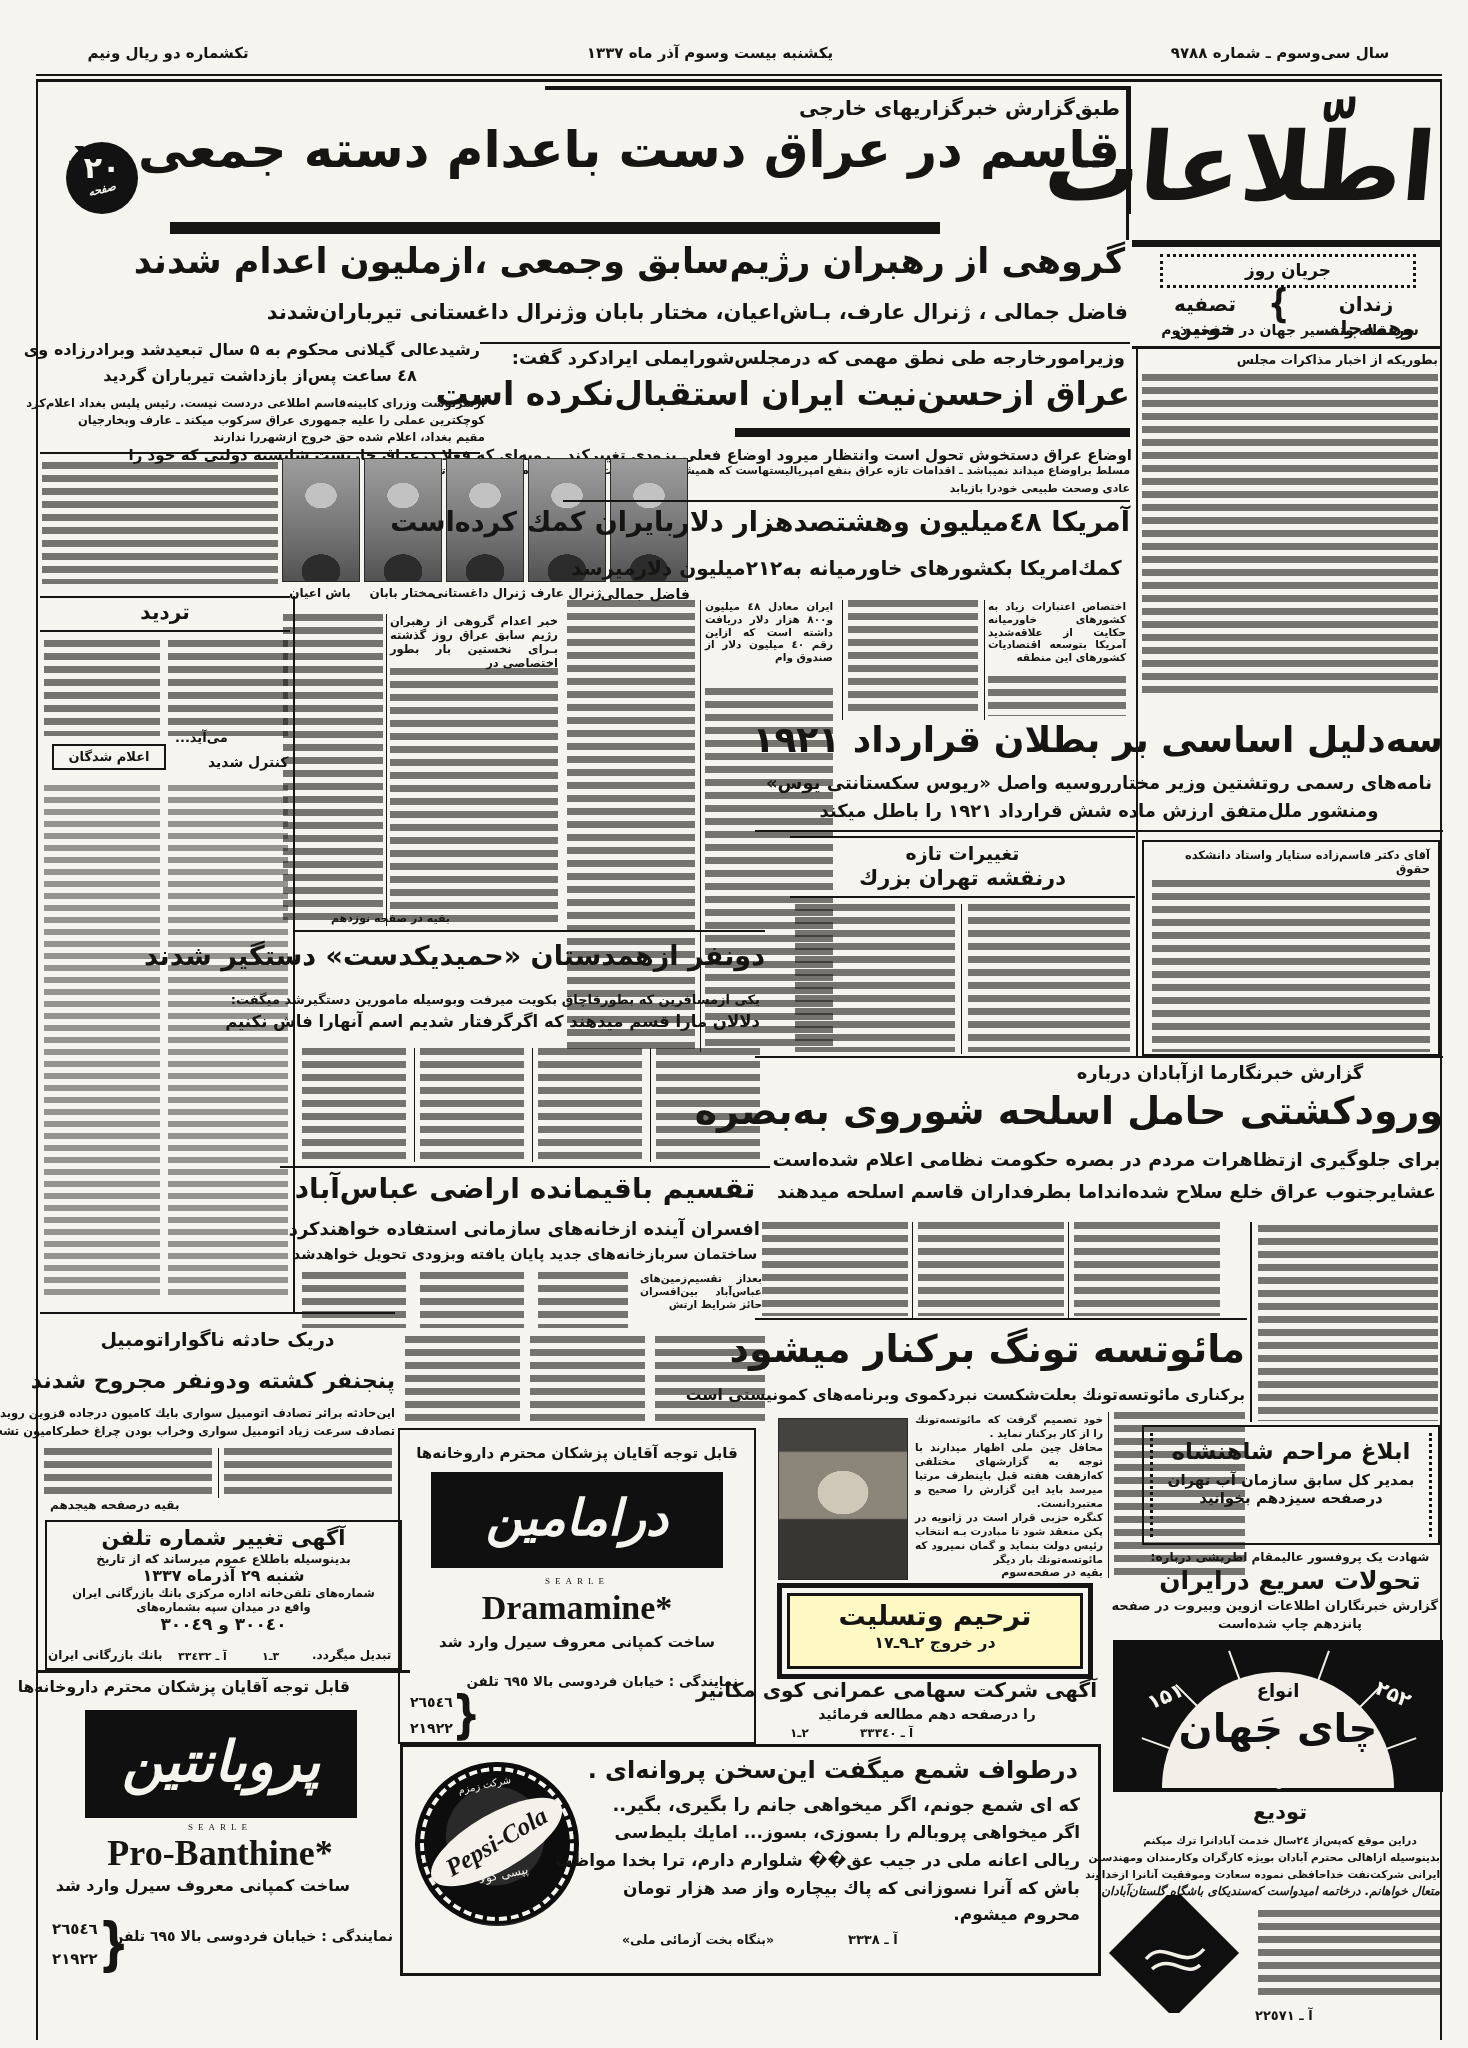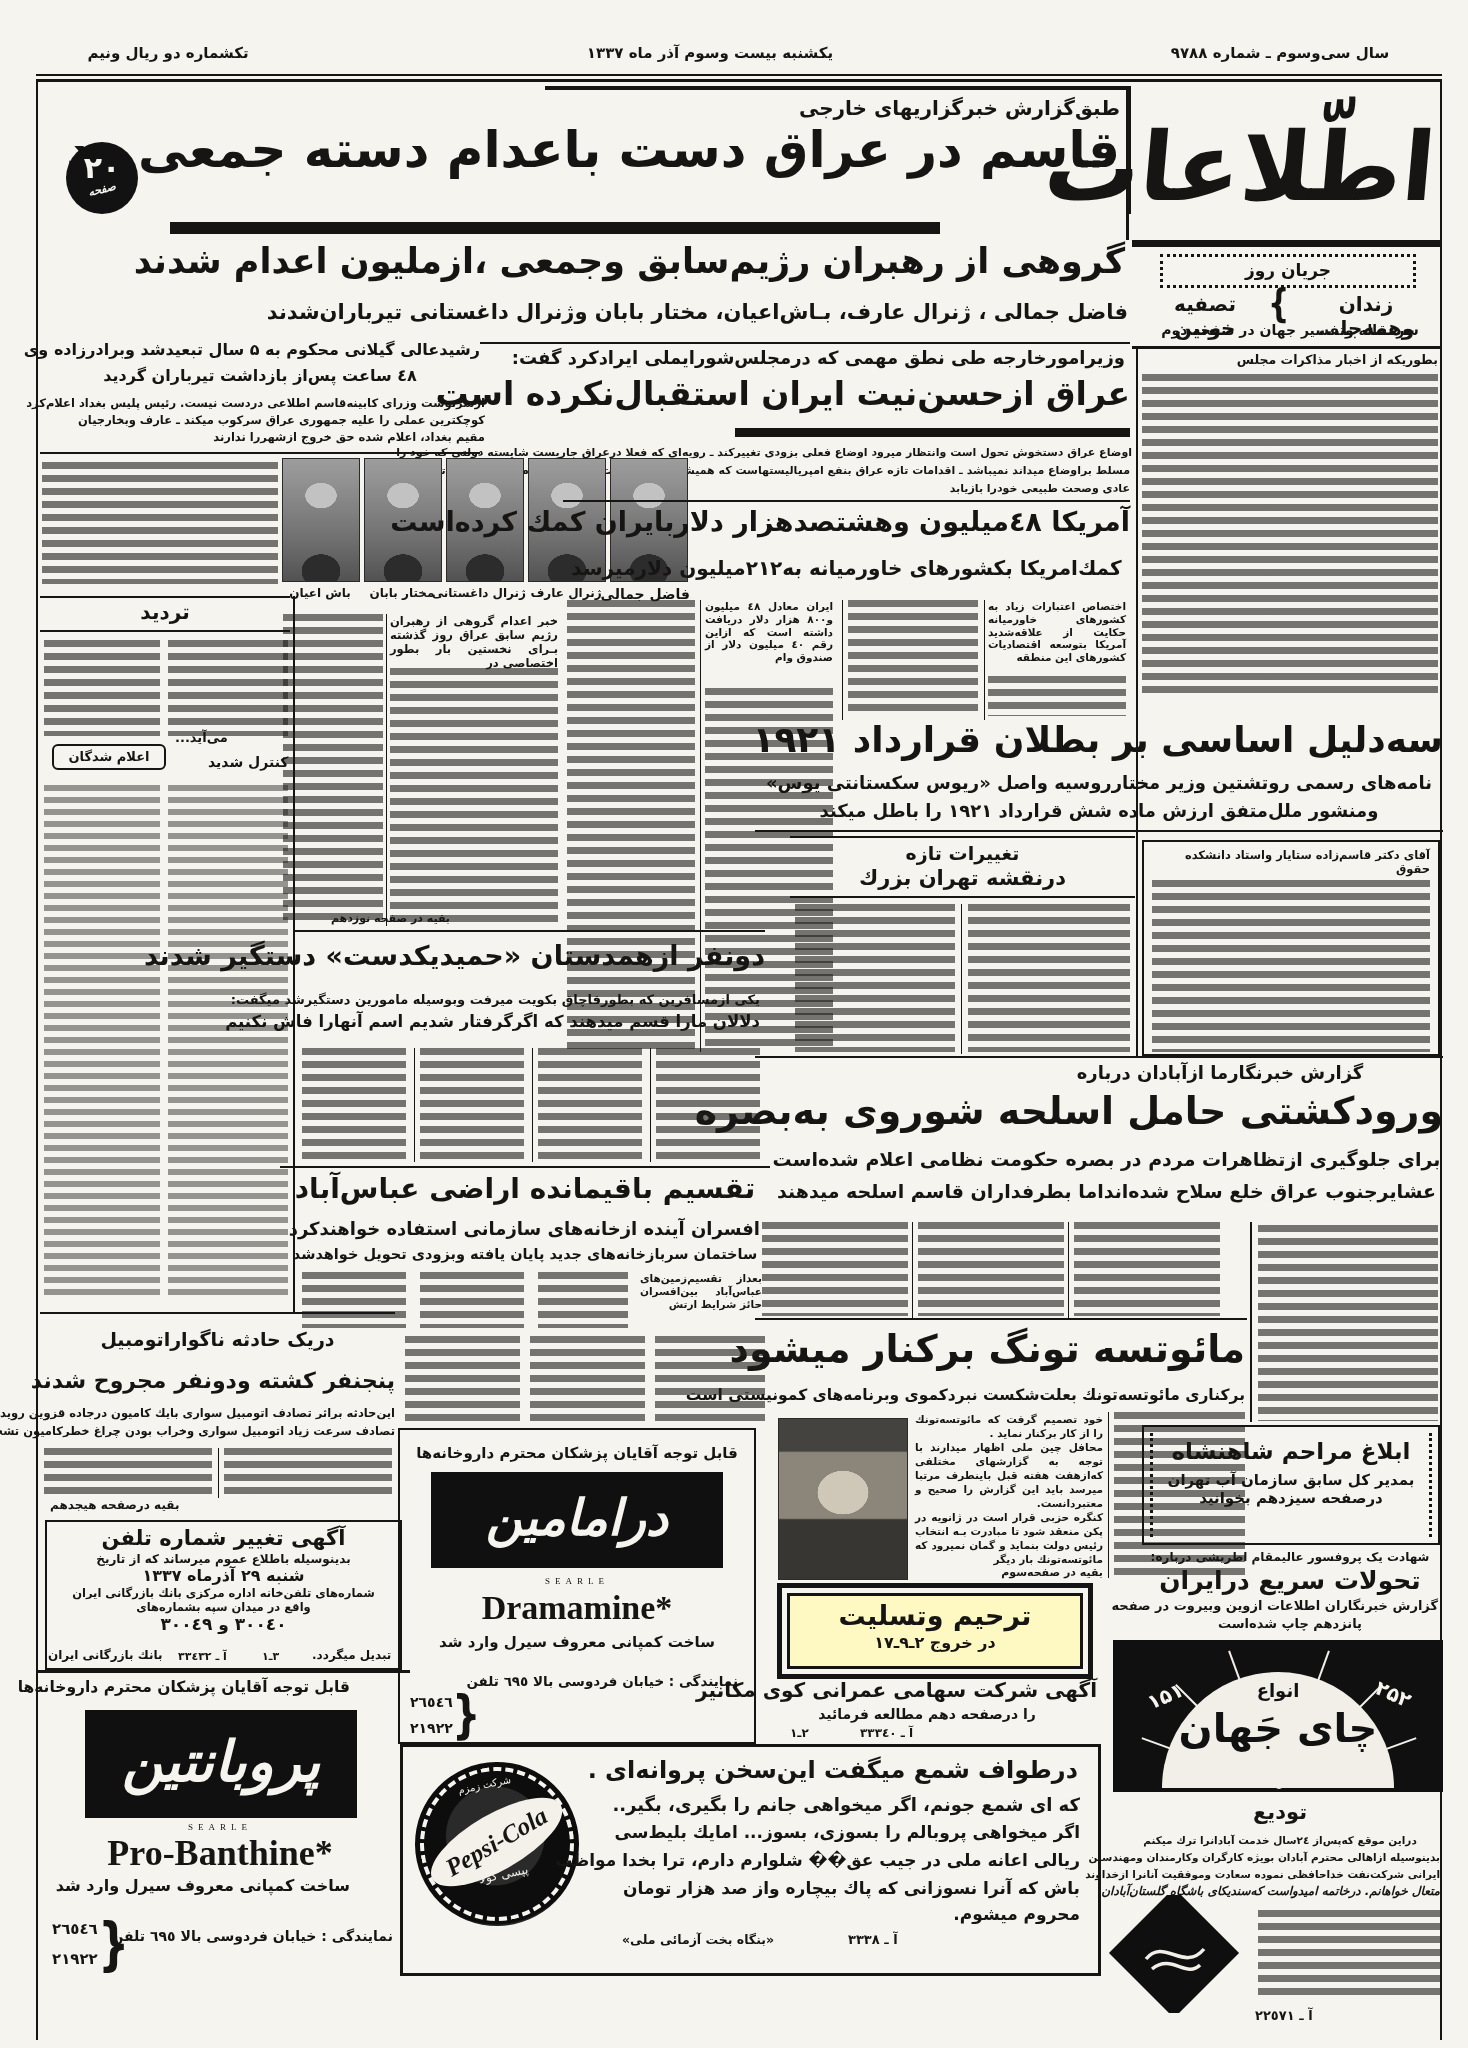--- a/index.html
+++ b/index.html
@@ -81,21 +81,21 @@
   <div class="ab b rt sq" style="left:40px;top:396px;width:445px;font-size:11.5px;">ازسرنوشت وزرای کابینه‌قاسم اطلاعی دردست نیست. رئیس پلیس بغداد اعلام‌کرد</div>
   <div class="ab b rt sq" style="left:40px;top:413px;width:445px;font-size:11.5px;">کوچکترین عملی را علیه جمهوری عراق سرکوب میکند ـ عارف وبخارجیان</div>
   <div class="ab b rt sq" style="left:40px;top:430px;width:445px;font-size:11.5px;">مقیم بغداد، اعلام شده حق خروج ازشهررا ندارند</div>
   <div class="ab rule" style="left:40px;top:452px;width:440px;height:2px;"></div>
   <div class="ab fx" style="left:42px;top:462px;width:236px;height:122px;"></div>
 
   <div class="ab rule" style="left:480px;top:342px;width:650px;height:2px;"></div>
   <div class="ab b ctr sq" style="left:480px;top:374px;width:650px;font-size:33px;">عراق ازحسن‌نیت ایران استقبال‌نکرده است</div>
   <div class="ab b rt" style="left:485px;top:347px;width:640px;font-size:18px;">وزیرامورخارجه طی نطق مهمی که درمجلس‌شورایملی ایرادکرد گفت:</div>
   <div class="ab rule" style="left:735px;top:428px;width:395px;height:9px;"></div>
-  <div class="ab b ctr sq" style="left:464px;top:446px;width:668px;font-size:11px;">اوضاع عراق دستخوش تحول است وانتظار میرود اوضاع فعلی بزودی تغییرکند ـ رویه‌ای که فعلا درعراق جاریست شایسته دولتی که خود را</div>
+  <div class="ab b ctr sq" style="left:464px;top:446px;width:668px;font-size:15px;">اوضاع عراق دستخوش تحول است وانتظار میرود اوضاع فعلی بزودی تغییرکند ـ رویه‌ای که فعلا درعراق جاریست شایسته دولتی که خود را</div>
   <div class="ab b ctr sq" style="left:462px;top:464px;width:668px;font-size:11px;">مسلط براوضاع میداند نمیباشد ـ اقدامات تازه عراق بنفع امپریالیستهاست که همیشه دم ازخصومت باآن میزنند وماباید صبرکنیم تاعراق سلامت</div>
   <div class="ab b rt sq" style="left:462px;top:482px;width:668px;font-size:11px;">عادی وصحت طبیعی خودرا بازیابد</div>
 
   <div class="ab ph" style="left:282px;top:458px;width:76px;height:122px;"></div>
   <div class="ab ph" style="left:364px;top:458px;width:76px;height:122px;"></div>
   <div class="ab ph" style="left:446px;top:458px;width:76px;height:122px;"></div>
   <div class="ab ph" style="left:528px;top:458px;width:76px;height:122px;"></div>
   <div class="ab ph" style="left:610px;top:458px;width:76px;height:122px;"></div>
   <div class="ab b ctr sq" style="left:278px;top:586px;width:84px;font-size:12px;">باش اعیان</div>
   <div class="ab b ctr sq" style="left:360px;top:586px;width:84px;font-size:12px;">مختار بابان</div>
@@ -221,21 +221,21 @@
           <path d="M18 52 C 36 30, 56 66, 76 42 M24 62 C 44 46, 58 72, 72 58" stroke="#f2efe8" stroke-width="3.5" fill="none"></path>
         </svg>
     </div>
   </div>
 
   <div class="ab rule" style="left:40px;top:596px;width:250px;height:2px;"></div>
   <div class="ab b ctr" style="left:40px;top:600px;width:250px;font-size:20px;">تردید</div>
   <div class="ab rule" style="left:40px;top:630px;width:250px;height:2px;"></div>
   <div class="ab fx" style="left:44px;top:640px;width:116px;height:96px;"></div>
   <div class="ab fx" style="left:168px;top:640px;width:120px;height:96px;"></div>
-  <div class="ab box b ctr" style="left:52px;top:744px;width:110px;height:22px;border-radius:6px;">
+  <div class="ab box b ctr" style="left:52px;top:744px;width:110px;height:22px;">
     <span style="font-size:13px;line-height:20px;">اعلام شدگان</span>
   </div>
   <div class="ab b" style="left:175px;top:730px;font-size:13px;">می‌آید...</div>
   <div class="ab b" style="left:208px;top:754px;font-size:14px;">کنترل شدید</div>
   <div class="ab fxl" style="left:44px;top:785px;width:116px;height:515px;"></div>
   <div class="ab fxl" style="left:168px;top:785px;width:120px;height:515px;"></div>
   <div class="ab vr" style="left:293px;top:596px;width:2px;height:716px;"></div>
 
   <div class="ab b" style="left:300px;top:912px;width:150px;font-size:11px;">بقیه در صفحه نوزدهم</div>
   <div class="ab rule" style="left:295px;top:930px;width:470px;height:2px;"></div>

